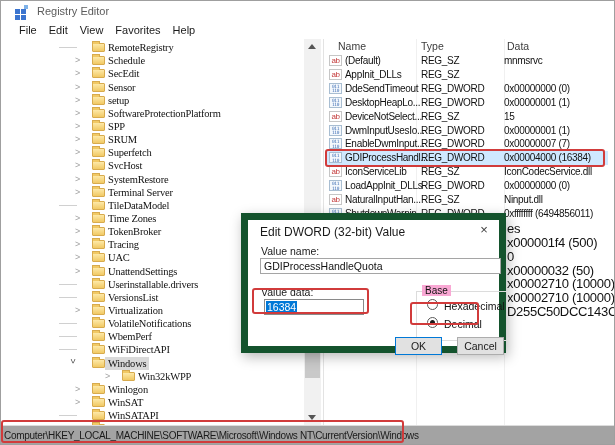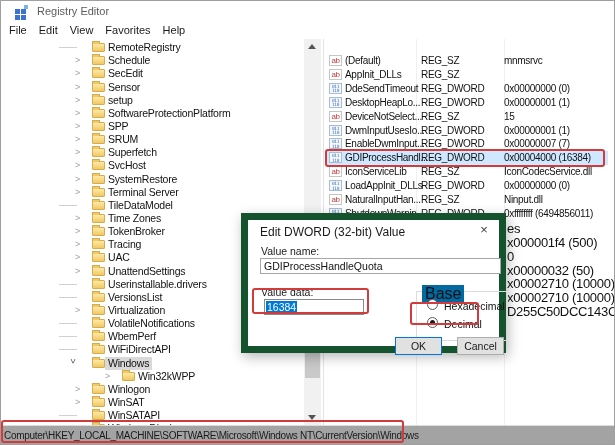--- a/index.html
+++ b/index.html
@@ -10,35 +10,35 @@
 
   
   #titlebar { position:absolute; left:0; top:0; width:100%; height:22px; background:#fff;padding-left:8px; }
   .app-icon { position:absolute; left:14px; top:4px; width:14px; height:14px; }
   .app-icon::before { content:''; position:absolute; left:0; top:4px; width:5px; height:5px;
       background:#3b74cf; box-shadow:6px 0 #3b74cf, 0 6px #3b74cf, 6px 6px #3b74cf; }
   .app-icon::after { content:''; position:absolute; right:1px; top:0; width:4px; height:4px; background:#7fb2e8; }
   #title-text { position:absolute; left:36px; top:4px; color:#5c5c5c; }
 
   
-  #menubar { position:absolute; left:0; top:22px; width:100%; height:16px; background:#fff; padding-left:2px; }
+  #menubar { position:absolute; left:0; top:22px; width:100%; height:16px; background:#fff; padding-left:12px; }
   .menu-item { display:inline-block; padding:1px 6px; color:#1a1a1a; }
 
   
   #tree-panel { position:absolute; left:0; top:38px; width:302px; height:386px; overflow:hidden; background:#fff; }
   .trow { position:absolute; left:0; width:100%; height:13px; line-height:13px;
           font-size:10.5px; letter-spacing:-0.2px; white-space:nowrap; }
   .chev { position:absolute; top:0; width:10px; color:#a0a0a0; font-size:9px; line-height:13px; }
   .chev.open { color:#3c3c3c; display:inline-block; transform:rotate(90deg); }
   .dash { position:absolute; top:6px; width:18px; height:1px; background:#d0d0d0; }
   .folder { position:absolute; top:2px; width:13px; height:9px;
       background:linear-gradient(#fde9a8,#f1c964); border:1px solid #d8ab4e; border-radius:1px; }
   .folder::before { content:''; position:absolute; top:-3px; left:-1px; width:6px; height:2px;
       background:#f1c964; border:1px solid #d8ab4e; border-bottom:none; }
-  .tlabel { position:absolute; top:0; padding:0 3px; }
+  .tlabel { position:absolute; top:0; padding:0 3px;font-family:Liberation Serif, serif; }
   .tlabel.sel { background:#d9d9d9; }
 
   
   #tree-scrollbar { position:absolute; left:303px; top:38px; width:17px; height:386px; background:#f1f1f1; }
   .sb-up { position:absolute; top:5px; left:4px; width:0; height:0;
       border-left:4px solid transparent; border-right:4px solid transparent; border-bottom:5px solid #555; }
   .sb-down { position:absolute; bottom:5px; left:4px; width:0; height:0;
       border-left:4px solid transparent; border-right:4px solid transparent; border-top:5px solid #555; }
   .sb-thumb { position:absolute; left:1px; top:307px; width:15px; height:32px; background:#c9c9c9; }
   #panel-divider { position:absolute; left:322px; top:38px; width:1px; height:386px; background:#e3e3e3; }
@@ -66,21 +66,21 @@
   #dialog-title { position:absolute; left:12px; top:5px; font-size:12px; color:#1a1a1a; }
   #dialog-close { position:absolute; right:0; top:0; width:30px; height:21px; text-align:center;
       line-height:20px; font-size:13px; color:#404040; }
   .dlabel { position:absolute; font-size:10.5px; color:#1a1a1a; }
   #value-name-field { position:absolute; left:12px; top:38px; width:241px; height:16px; background:#fff;
       border:1px solid #a5a5a5; font-size:10.5px; line-height:14px; padding-left:3px; }
   #value-data-input { position:absolute; left:16px; top:79px; width:100px; height:16px; background:#fff;
       border:1px solid #8a8a8a; font-size:10.5px; line-height:14px; padding-left:1px; }
   .sel-text { background:#0078d7; color:#fff; padding:0 1px; }
   #base-group { position:absolute; left:168px; top:71px; width:92px; height:50px; border:1px solid #dcdcdc; }
-  #base-label { position:absolute; left:174px; top:65px; background:#0369a1; padding:0 3px; font-size:16px; }
+  #base-label { position:absolute; left:174px; top:65px; background:#f9a8d4; padding:0 3px; font-size:10px; }
   .radio { position:absolute; width:11px; height:11px; border:1px solid #5a5a5a; border-radius:50%; background:#fff; }
   .radio.checked::after { content:''; display:block; width:5px; height:5px; border-radius:50%;
       background:#1a1a1a; margin:2px 0 0 2px; }
   .rlabel { position:absolute; font-size:10.5px; }
   .btn { position:absolute; top:117px; width:47px; height:18px; background:#e1e1e1;
       text-align:center; line-height:16px; font-size:10.5px; color:#1a1a1a; }
   #ok-btn { left:147px; border:1px solid #0078d7; }
   #cancel-btn { left:209px; border:1px solid #adadad; }
 
   
@@ -263,20 +263,25 @@
   <div id="tree-scrollbar">
     <div class="sb-up"></div>
     <div class="sb-thumb"></div>
     <div class="sb-down"></div>
   </div>
   <div id="panel-divider"></div>
 
   <div id="list-panel">
     <div class="col-line" style="left:92px"></div>
     <div class="col-line" style="left:180px"></div>
+    <div class="lheader">
+      <span style="left:14px">Name</span>
+      <span style="left:97px">Type</span>
+      <span style="left:183px">Data</span>
+    </div>
   <div class="lrow" style="top:15.0px">
         <div class="icon-sz">ab</div>
         <span style="position:absolute;left:19px">(Default)</span>
         <span style="position:absolute;left:95px">REG_SZ</span>
         <span style="position:absolute;left:178px">mnmsrvc</span>
       </div>
       <div class="lrow" style="top:28.9px">
         <div class="icon-sz">ab</div>
         <span style="position:absolute;left:19px">AppInit_DLLs</span>
         <span style="position:absolute;left:95px">REG_SZ</span>

